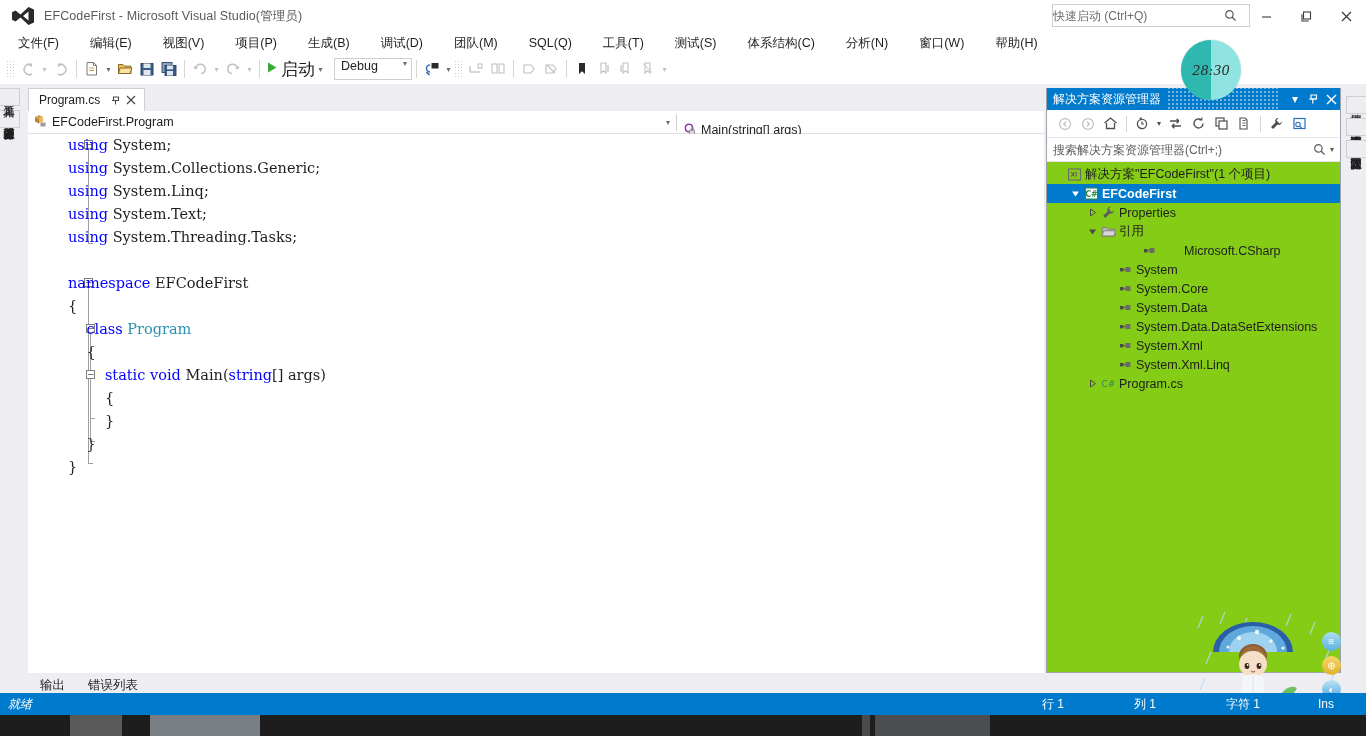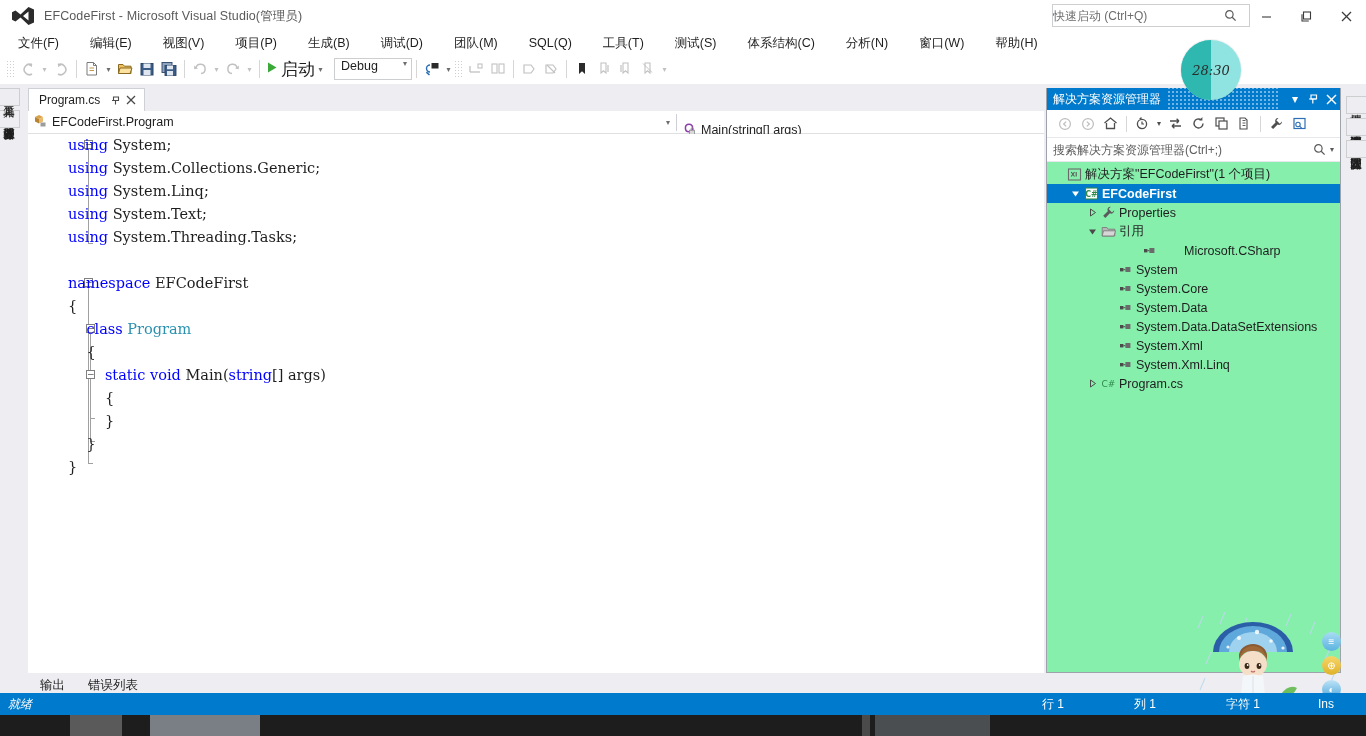--- a/index.html
+++ b/index.html
@@ -194,21 +194,21 @@
   }
   .btab {
     position:absolute; top:3px; height:18px; display:flex; align-items:center;
     font-size:12.5px; color:#1e1e1e; padding:0 4px;
   }
   .btab-underline { position:absolute; height:4px; background:#cdd6e2; }
 
   
   .solexp {
     position:absolute; left:1046px; top:88px; width:295px; height:585px;
-    background:#86efac; border:1px solid #9ea3ab; border-top:none;
+    background:#84cc16; border:1px solid #9ea3ab; border-top:none;
   }
   .se-title {
     height:22px; background:#007acc; display:flex; align-items:center;
     padding-left:6px; color:#fff;
   }
   .se-title .t { font-size:12px; }
   .se-title-dots { flex:1; height:22px;
     background-image: radial-gradient(circle, rgba(255,255,255,.45) 1px, transparent 1px);
     background-size: 4px 4px; background-position: 0 10px; margin:0 6px; }
   .se-tbtn { width:18px; height:22px; display:flex; align-items:center; justify-content:center; color:#fff;}

